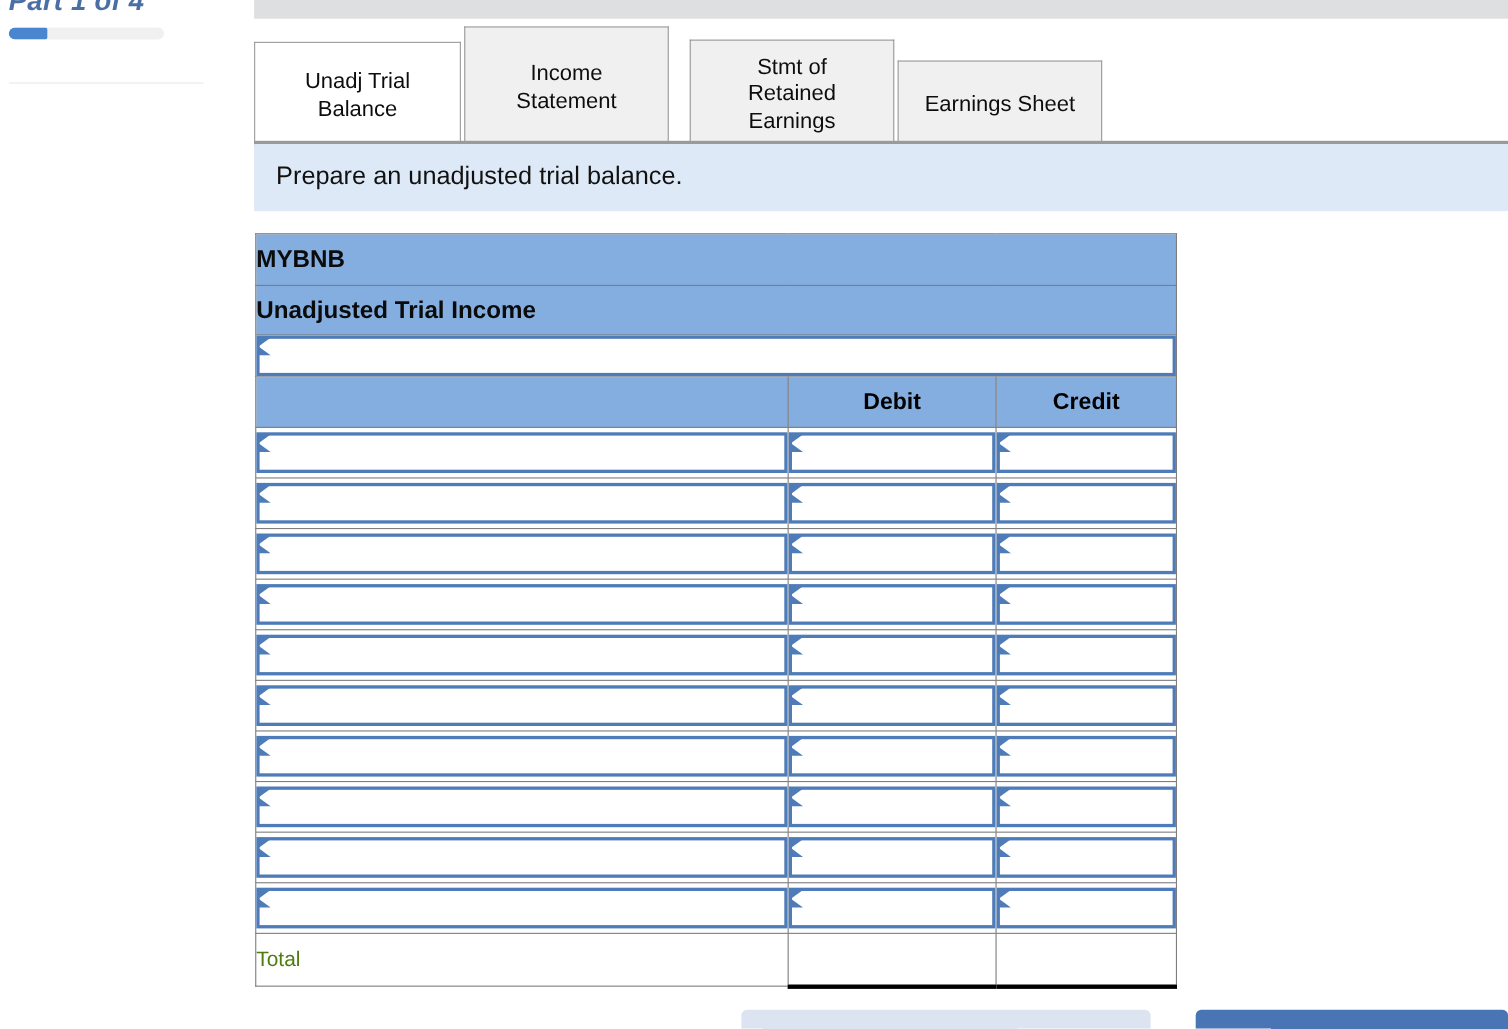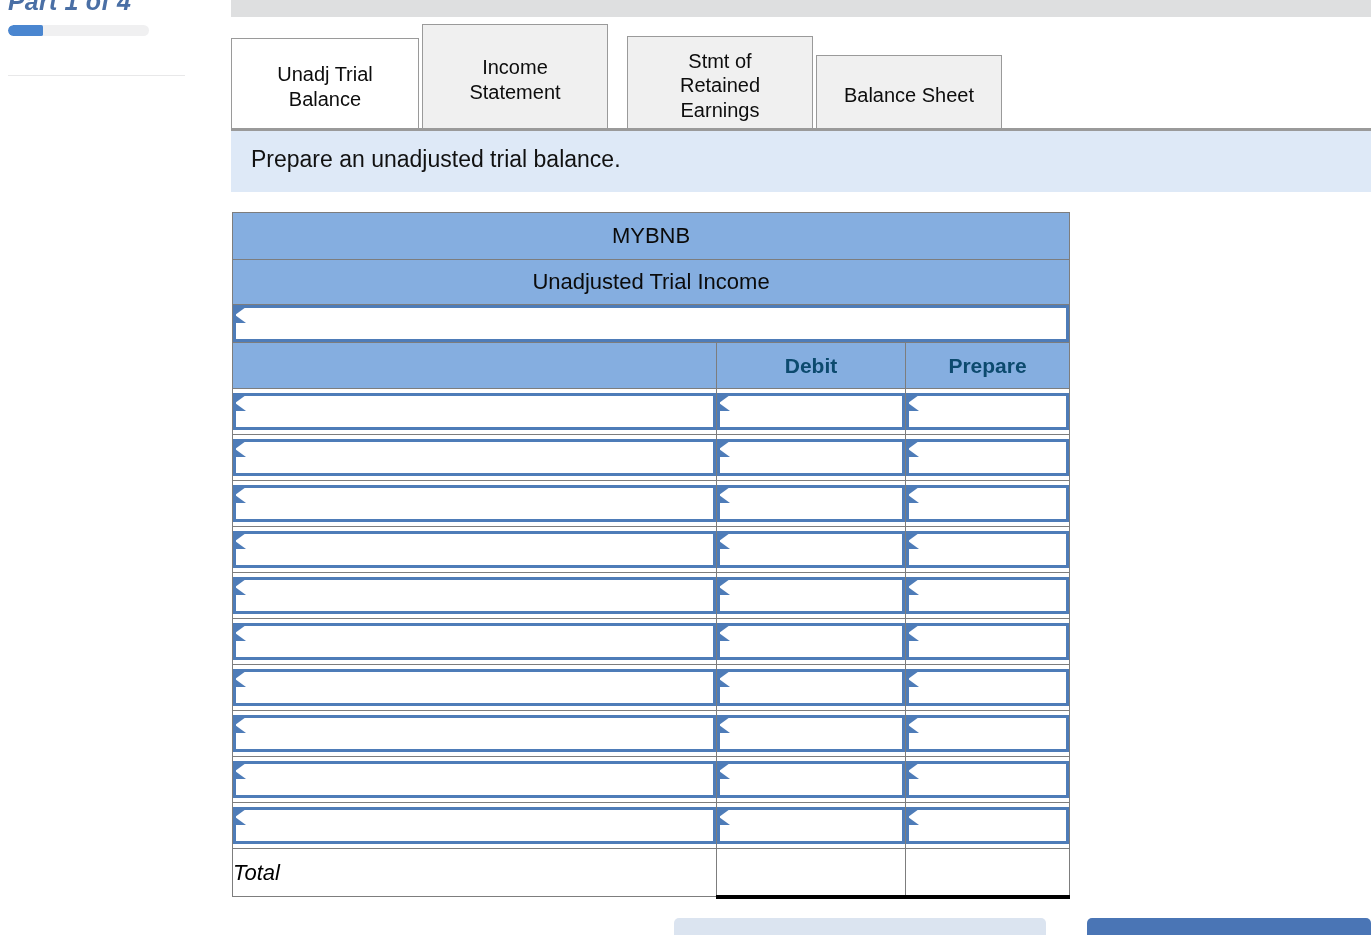--- a/index.html
+++ b/index.html
@@ -56,47 +56,47 @@
     position:absolute; left:20px; top:15px;
     font-size:23px; color:#111; white-space:nowrap;
   }
 
   
   #tbl { position:absolute; left:232px; top:212px; width:837px; }
   #tbl table { border-collapse:collapse; width:837px; table-layout:fixed; }
   #tbl td { padding:0; border:1px solid #7d7d7d; vertical-align:middle; }
 
   .hdr {
-    background:#85aee0; text-align:center;
-    font-size:22px; font-weight:400; color:#0b0b0b; height:47px;
+    background:#85aee0; text-align:left;
+    font-size:22px; font-weight:700; color:#0b0b0b; height:47px;
   }
   .hdr-sub { height:45px; }
   .colhdr {
     background:#85aee0; text-align:center;
-    font-size:21px; font-weight:700; color:#0c4a6e; height:46px;
+    font-size:21px; font-weight:700; color:#000000; height:46px;
   }
   .blankhdr { background:#85aee0; height:46px; }
 
   
   .cellwrap { position:relative; padding:3px 4px 4px 3px; }
   .inp {
     position:relative; display:block; width:100%; height:37px;
     background:#fff; border:3px solid #4e7cb8; cursor:text;
   }
   .inp .flag {
     position:absolute; left:-1px; top:-1px;
     width:0; height:0;
     border-top:8px solid #4e7cb8;
     border-bottom:8px solid #4e7cb8;
     border-right:11px solid transparent;
   }
   .rowcell { height:46px; }
 
   .total-row td { height:48px; }
-  .total-label { font-size:22px; color:#000000; padding-left:8px;font-style:italic; }
+  .total-label { font-size:19px; color:#4d7c0f; padding-left:8px; }
   .total-amt { border-bottom:4px solid #000 !important; background:#fff; }
 
   
   .btn {
     position:absolute; border-radius:5px; border:none; cursor:pointer;
     font-size:17px; color:#fff;
   }
   #btn-secondary { left:674px; top:918px; width:372px; height:30px; background:#dbe4f0; }
   #btn-primary   { left:1087px; top:918px; width:284px; height:30px; background:#4a75b5; }
 </style>
@@ -117,21 +117,21 @@
 
   <div id="tabs-wrap">
     <div class="tabs-row">
       <div class="tab t1">Unadj Trial
 Balance</div>
       <div class="tab t2">Income
 Statement</div>
       <div class="tab t3">Stmt of
 Retained
 Earnings</div>
-      <div class="tab t4">Balance Sheet</div>
+      <div class="tab t4">Earnings Sheet</div>
     </div>
     <div class="tabs-underline"></div>
   </div>
 
   <div id="banner">
     <div class="banner-text">Prepare an unadjusted trial balance.</div>
   </div>
 
   <div id="tbl">
     <table>
@@ -150,21 +150,21 @@
         <tr>
           <td colspan="3" class="cellwrap">
             <span class="inp">
                 <i class="flag"></i>
               </span>
           </td>
         </tr>
         <tr>
           <td class="blankhdr"></td>
           <td class="colhdr">Debit</td>
-          <td class="colhdr">Prepare</td>
+          <td class="colhdr">Credit</td>
         </tr>
 
         <tr class="data-row">
           <td class="cellwrap rowcell">
               <span class="inp">
                 <i class="flag"></i>
               </span>
             </td>
           <td class="cellwrap rowcell">
               <span class="inp">

